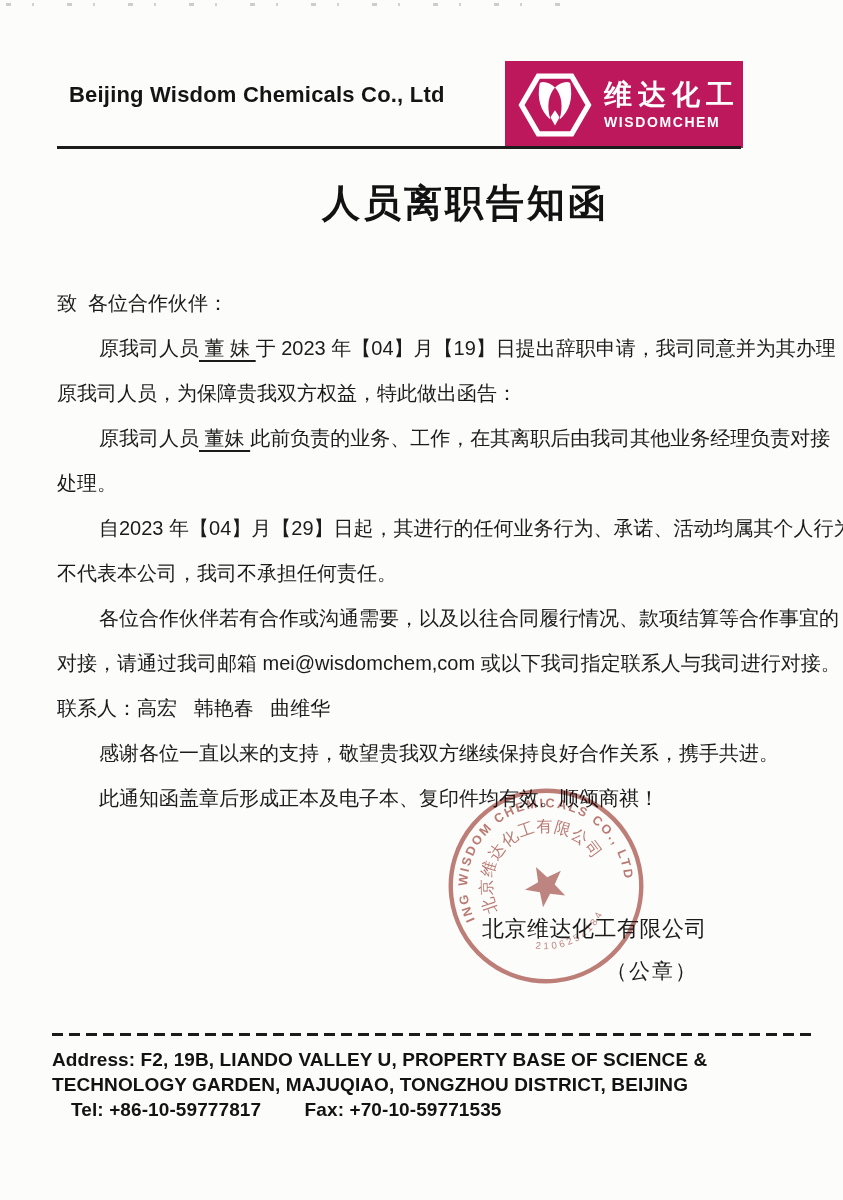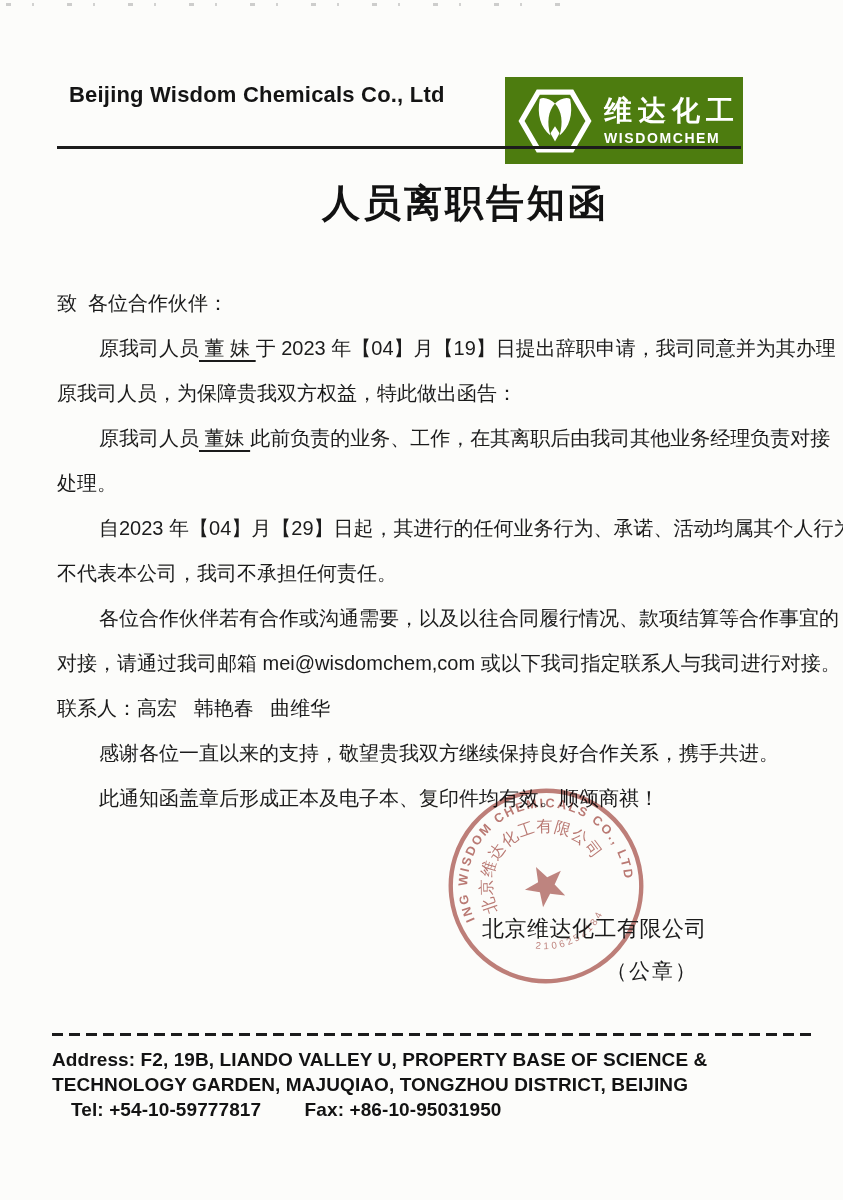--- a/index.html
+++ b/index.html
@@ -1,21 +1,21 @@
 <!DOCTYPE html>
 <html><head>
 <meta charset="utf-8">
 <style>
   html,body{margin:0;padding:0;background:#d9d9d9;}
   .page{position:relative;width:843px;height:1200px;margin:0 auto;background:#fcfcfa;
         overflow:hidden;font-family:"Liberation Sans","DejaVu Sans",sans-serif;color:#1c1c1c;}
   .scan-artifact{position:absolute;top:3px;left:6px;width:560px;height:3px;opacity:.28;
         background:repeating-linear-gradient(90deg,#555 0 5px,transparent 5px 26px,#666 26px 28px,transparent 28px 61px);}
   .company-name{position:absolute;left:69px;top:82px;font-size:22px;font-weight:bold;color:#141414;letter-spacing:.2px;}
-  .logo{position:absolute;left:505px;top:77px;width:238px;height:87px;background:#4d7c0f;
+  .logo{position:absolute;left:505px;top:61px;width:238px;height:87px;background:#be185d;
         display:flex;align-items:center;}
   .logo-icon{width:82px;height:76px;margin-left:9px;flex:0 0 auto;}
   .logo-text{display:flex;flex-direction:column;justify-content:center;margin-left:8px;}
   .logo-cn{color:#fff;font-size:28px;font-weight:bold;letter-spacing:6px;line-height:32px;}
   .logo-en{color:#fff;font-size:14px;font-weight:bold;letter-spacing:1.6px;margin-top:3px;}
   .header-rule{position:absolute;left:57px;top:146px;width:684px;height:2.5px;background:#1c1c1c;}
   .doc-title{position:absolute;left:0;top:178px;width:100%;text-align:center;
         font-size:38px;font-weight:bold;letter-spacing:3px;color:#121212;padding-left:44px;}
   .letter-body{position:absolute;left:57px;top:281px;width:770px;font-size:20px;line-height:45px;color:#1b1b1b;}
   .line{white-space:pre;}
@@ -93,18 +93,18 @@
   </svg>
 
   <div class="signature-company">北京维达化工有限公司</div>
   <div class="signature-note">（公章）</div>
 
   <div class="footer">
     <div class="footer-divider"></div>
     <div class="footer-line">Address: F2, 19B, LIANDO VALLEY U, PROPERTY BASE OF SCIENCE &amp;</div>
     <div class="footer-line">TECHNOLOGY GARDEN, MAJUQIAO, TONGZHOU DISTRICT, BEIJING</div>
     <div class="footer-line telfax">
-      <span>Tel: +54-10-59777817</span>
-      <span>Fax: +86-10-95031950</span>
+      <span>Tel: +86-10-59777817</span>
+      <span>Fax: +70-10-59771535</span>
     </div>
   </div>
 
 </div>
 
 </body></html>

